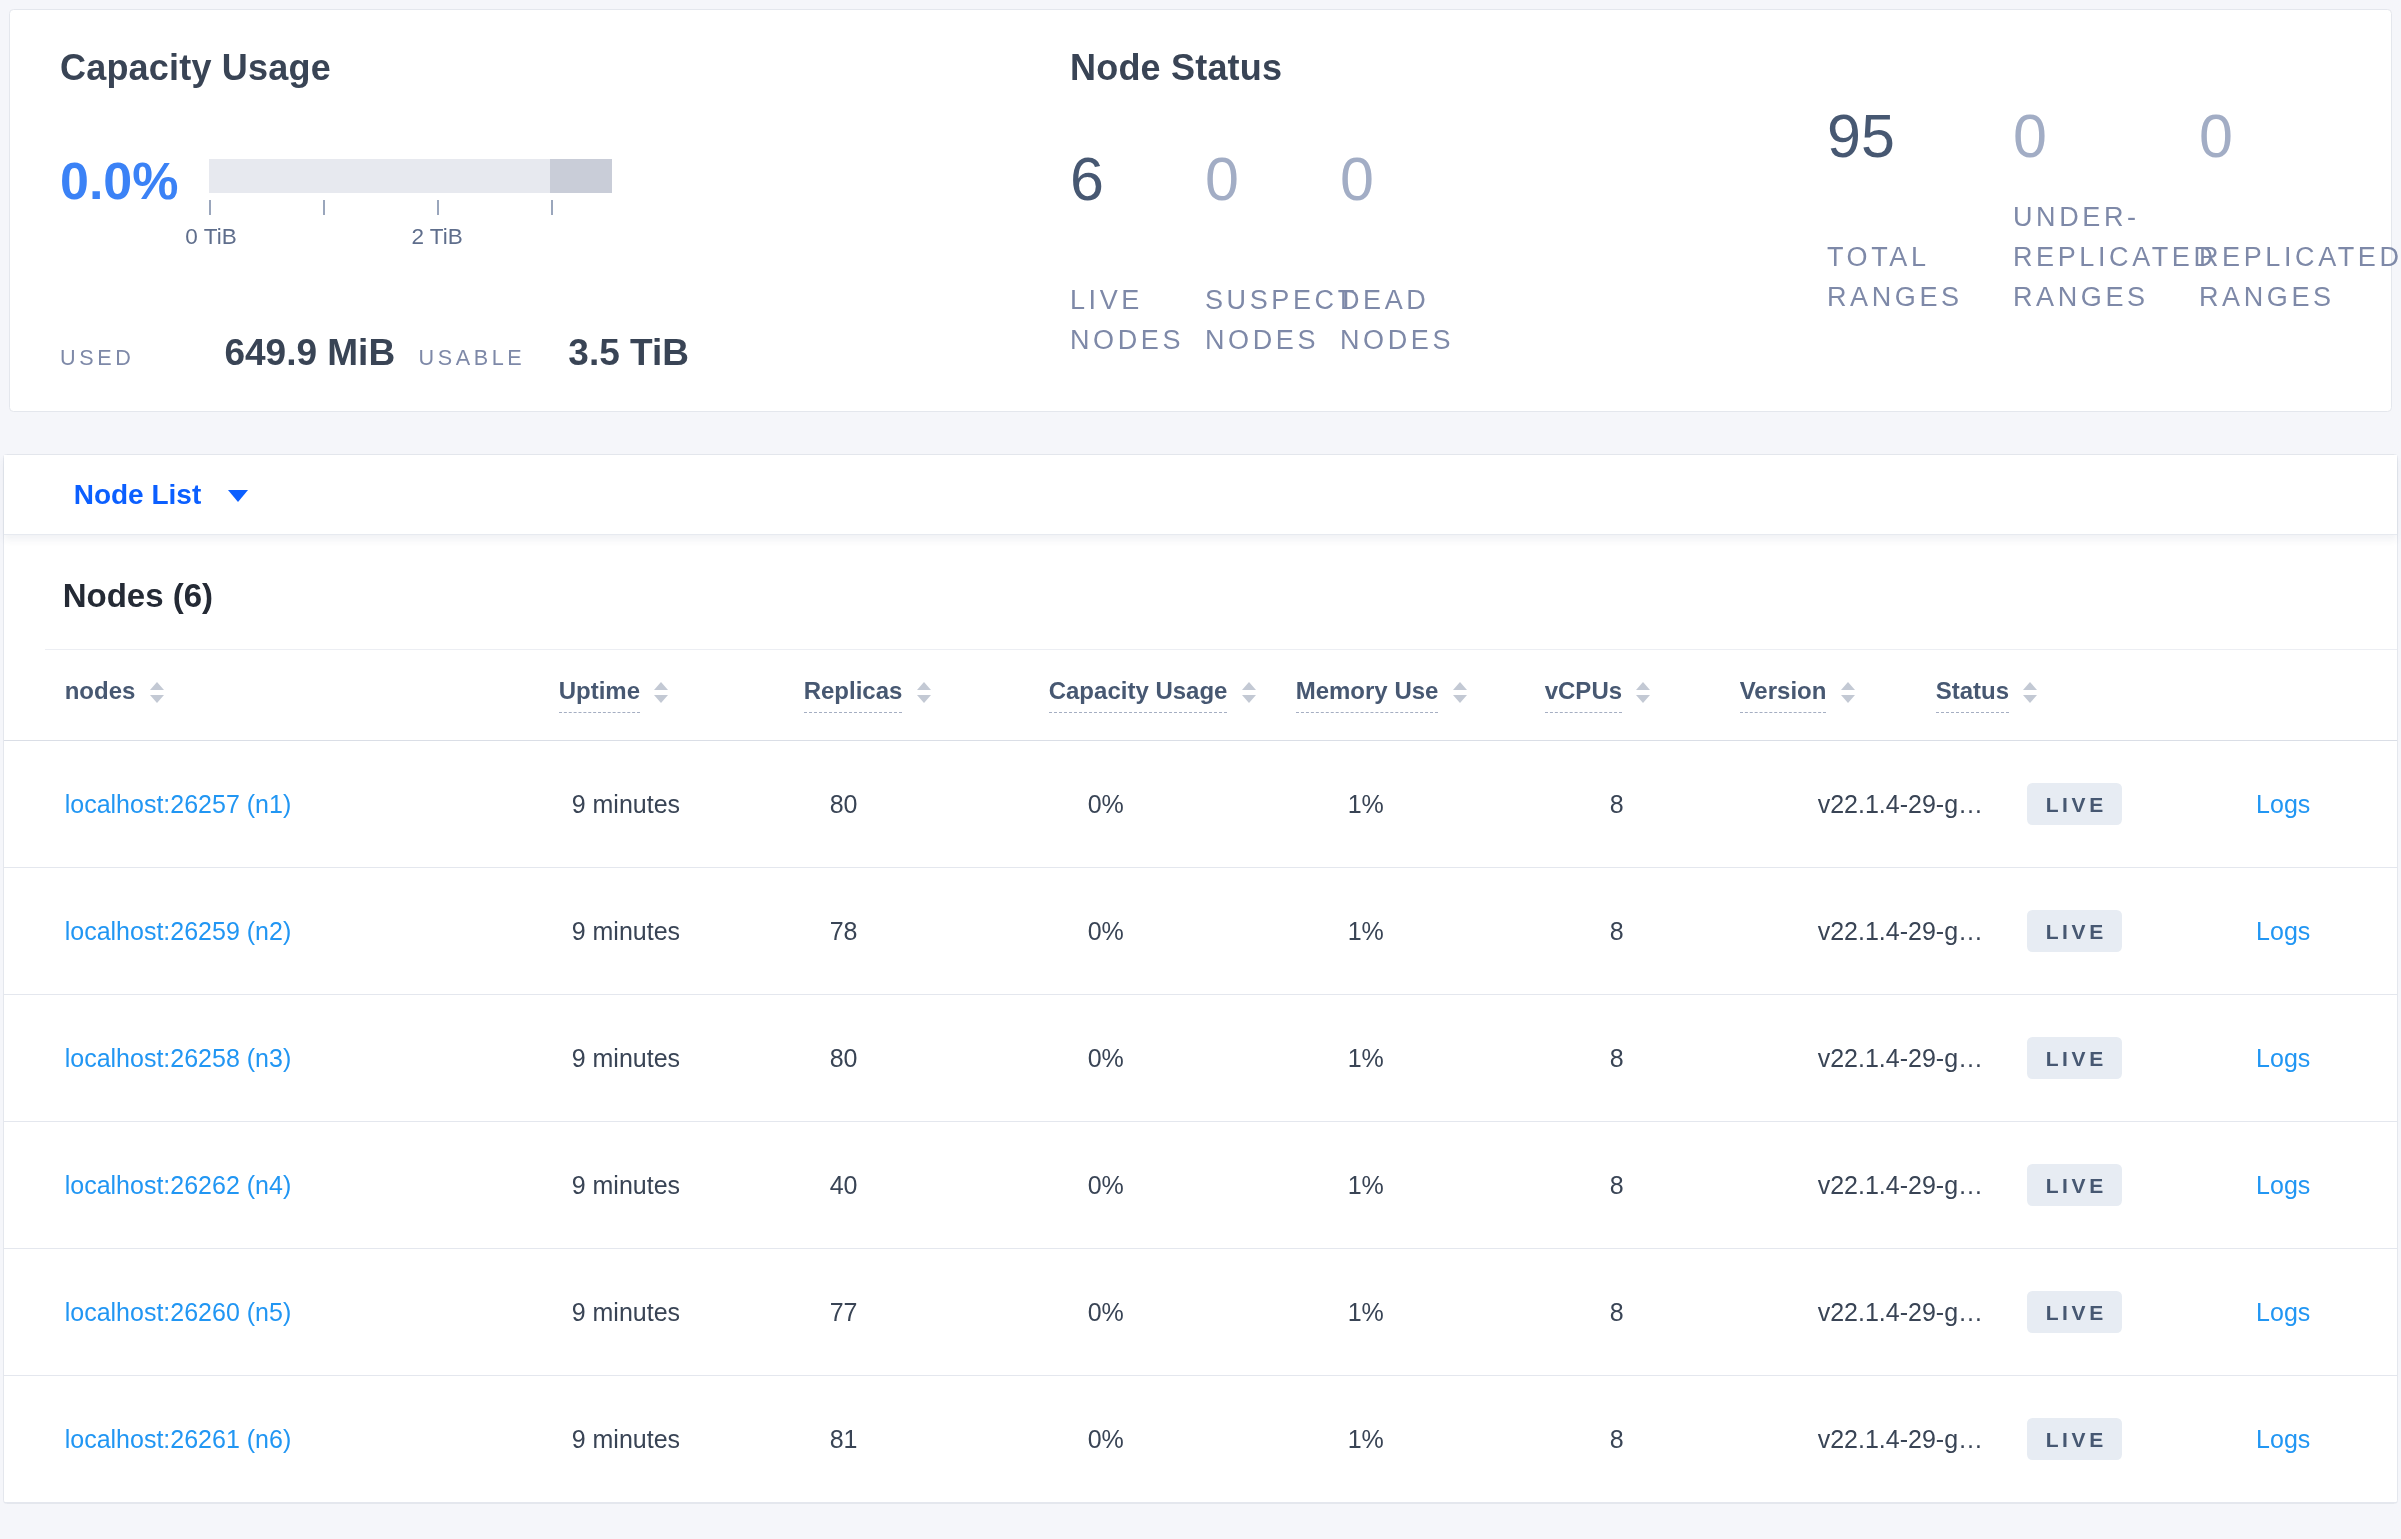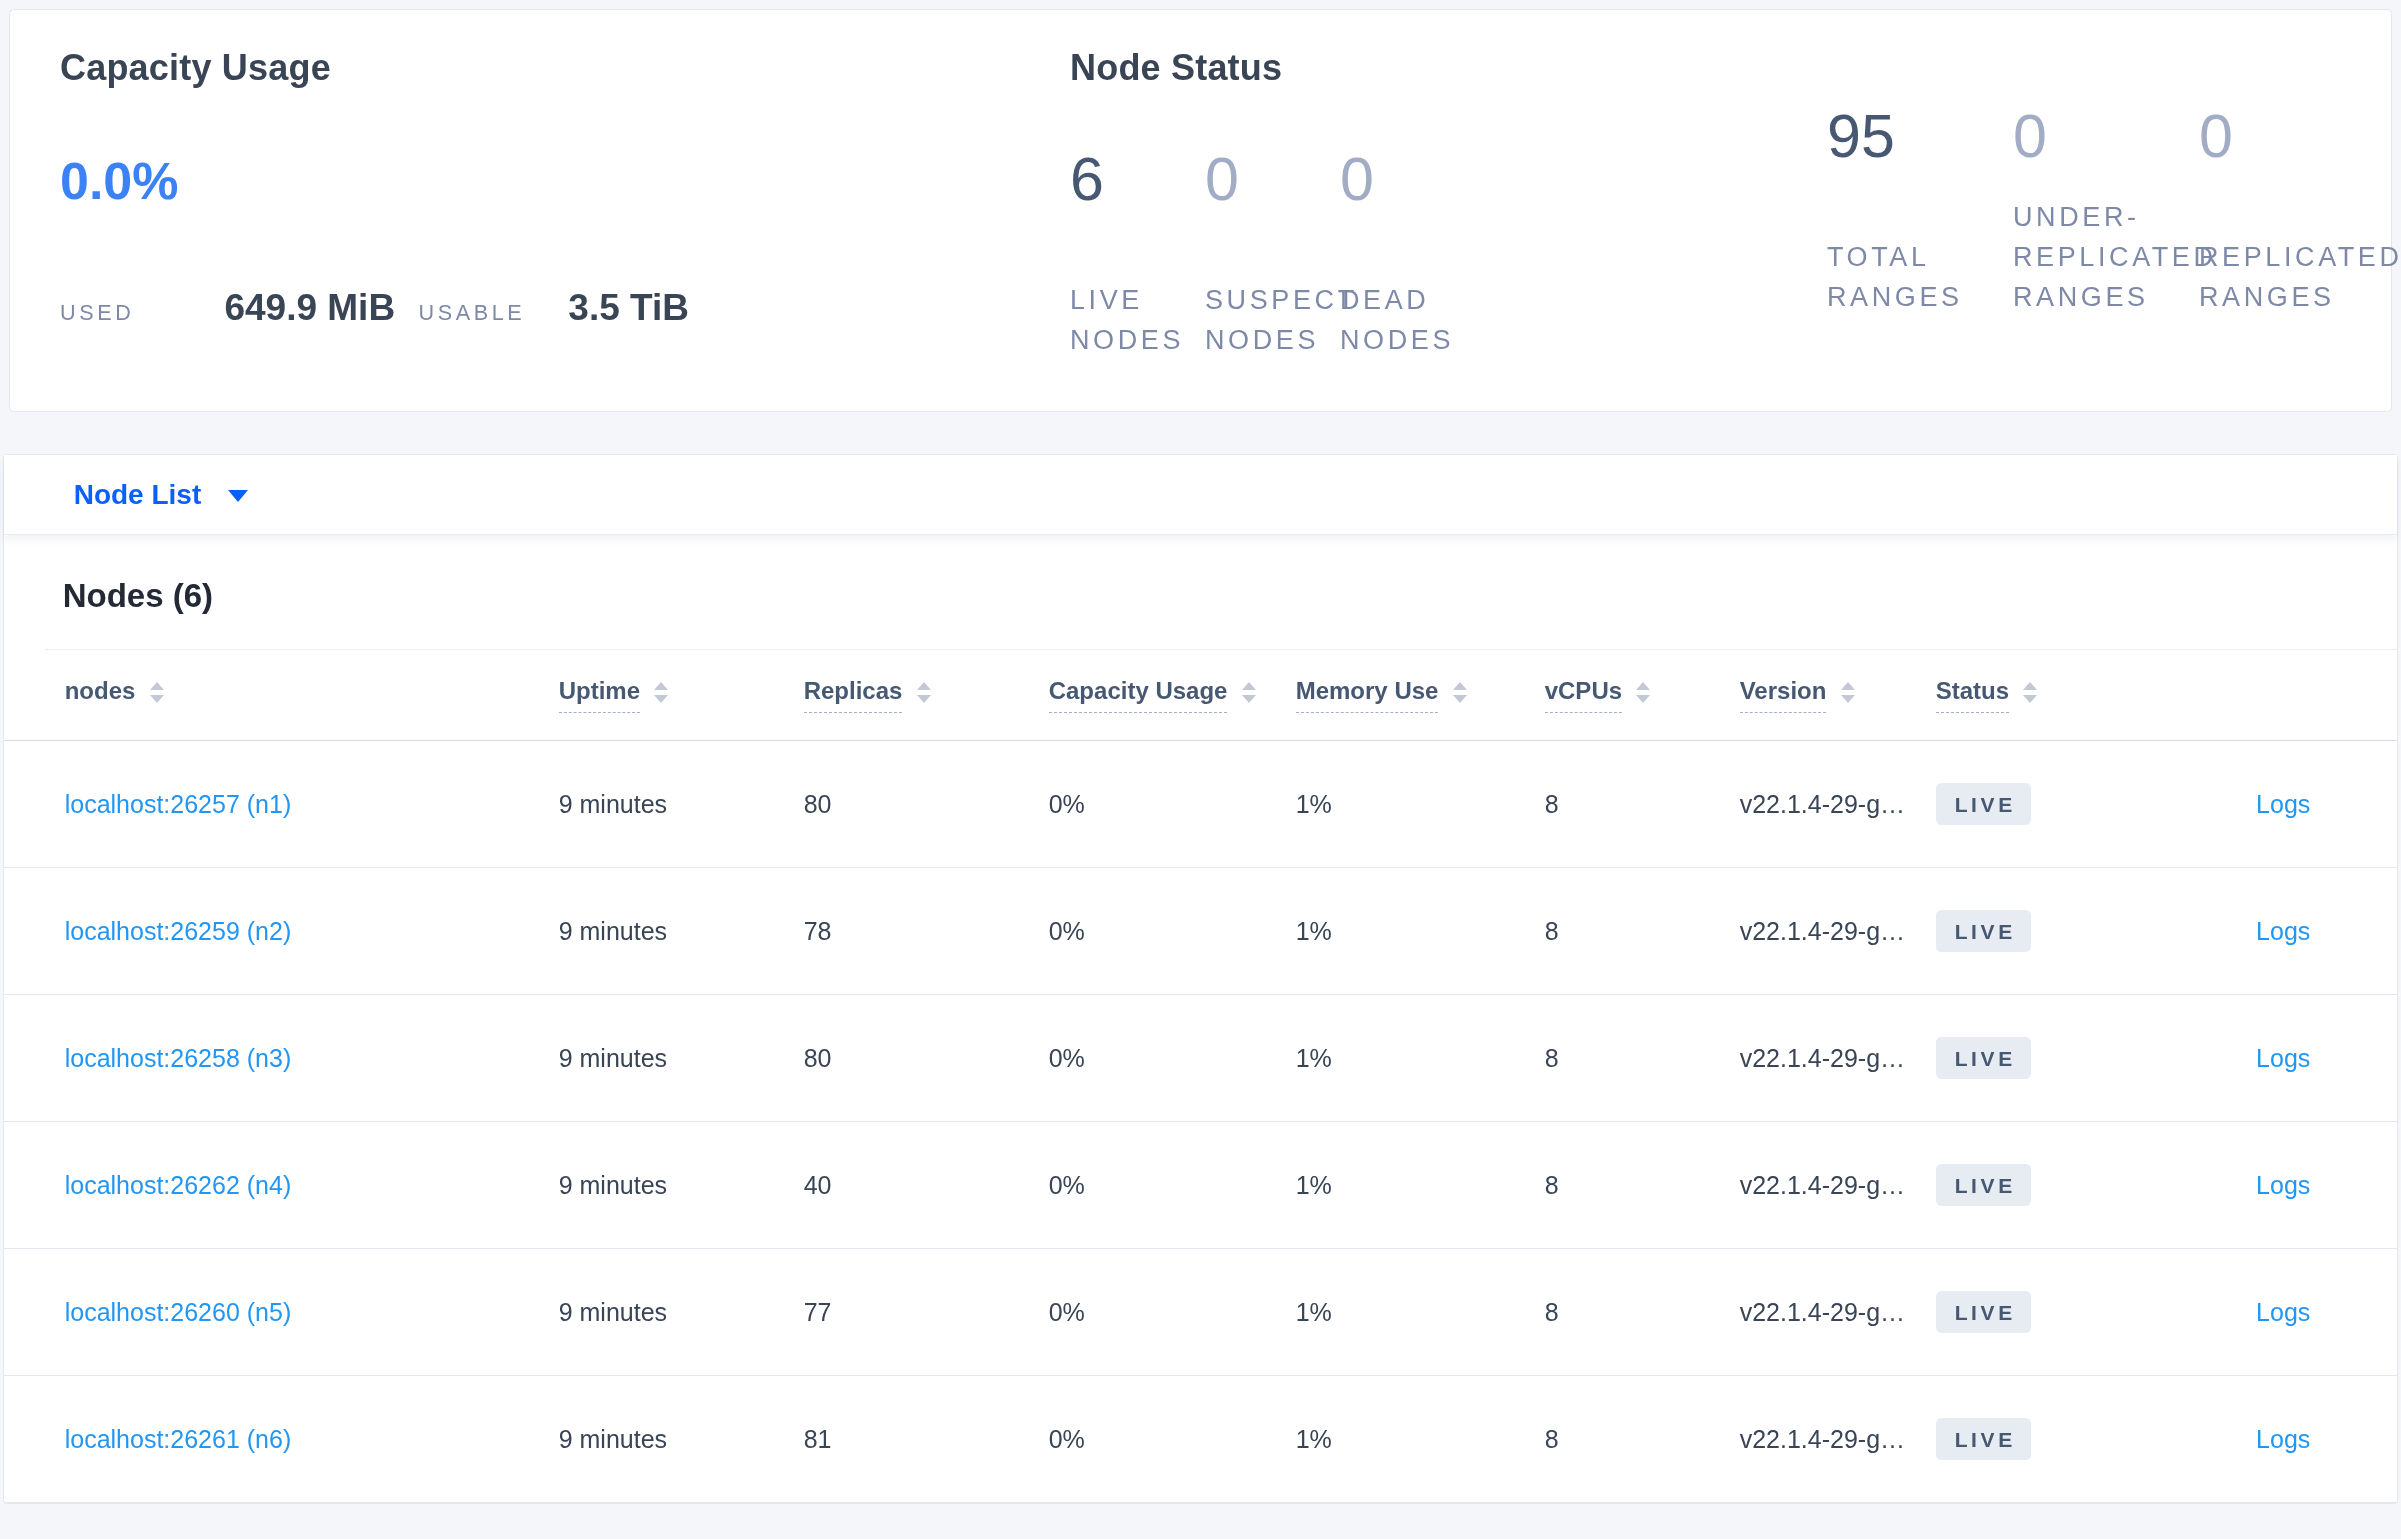--- a/index.html
+++ b/index.html
@@ -98,39 +98,54 @@
   .th-label{
     font-size:24px;font-weight:600;color:#475872;line-height:27px;padding-bottom:7.2px;
     border-bottom:1.8px solid transparent;
   }
   .th-label.dashed{border-bottom:1.8px dashed #a5aec2;}
   .sort-icon{display:inline-flex;flex-direction:column;margin-left:14.4px;margin-top:-5.4px;}
   .tri{width:0;height:0;border-left:7.2px solid transparent;border-right:7.2px solid transparent;}
   .tri.up{border-bottom:8px solid #c3c9d4;margin-bottom:4.5px;}
   .tri.dn{border-top:8px solid #c3c9d4;}
 
-  .trow{height:126px;border-bottom:1.8px solid #e4e7ee;}
+  .trow{height:126px;border-bottom:1.8px solid #e4e7ee;gap:13px;}
   .cell{font-size:25px;color:#394455;}
   a.link{color:#2196f3;text-decoration:none;cursor:pointer;}
   .logs{justify-self:end;}
   .badge{
     display:inline-block;background:#e7ecf3;color:#475872;
     font-size:21px;font-weight:700;letter-spacing:3.6px;
     padding:10px 15.3px 9px 19px;border-radius:5.4px;line-height:23.4px;
   }
 </style>
 </head>
 <body>
 
 <section class="card summary-card">
 
   <div class="summary-section sec-capacity">
     <h2 class="section-title">Capacity Usage</h2>
     <div class="cap-row">
       <div class="cap-percent">0.0%</div>
+      <div class="cap-chart">
+        <div class="cap-bar">
+          <div class="cap-bar-segment"></div>
+        </div>
+        <div class="cap-axis">
+          <span class="cap-tick" style="left:0;"></span>
+          <span class="cap-tick" style="left:28.3%;"></span>
+          <span class="cap-tick" style="left:56.6%;"></span>
+          <span class="cap-tick" style="left:84.9%;"></span>
+        </div>
+        <div class="cap-axis-labels">
+          <span class="cap-axis-label" style="left:0.5%;">0 TiB</span>
+          <span class="cap-axis-label" style="left:56.6%;">2 TiB</span>
+        </div>
+      </div>
     </div>
     <div class="cap-used-row">
       <span class="kv-label">USED</span>
       <span class="kv-value used-value">649.9 MiB</span>
       <span class="kv-label usable-label">USABLE</span>
       <span class="kv-value usable-value">3.5 TiB</span>
     </div>
   </div>
 
   <div class="summary-section sec-nodes">

